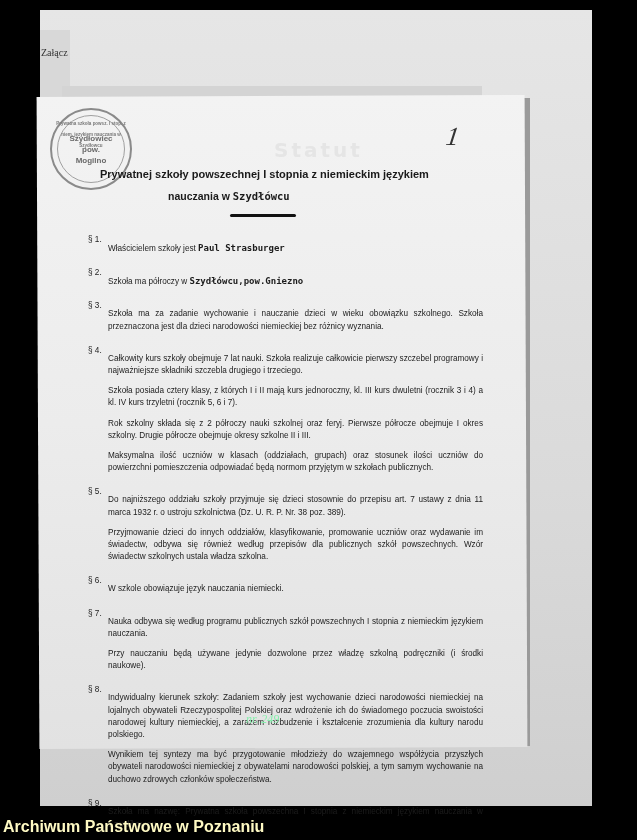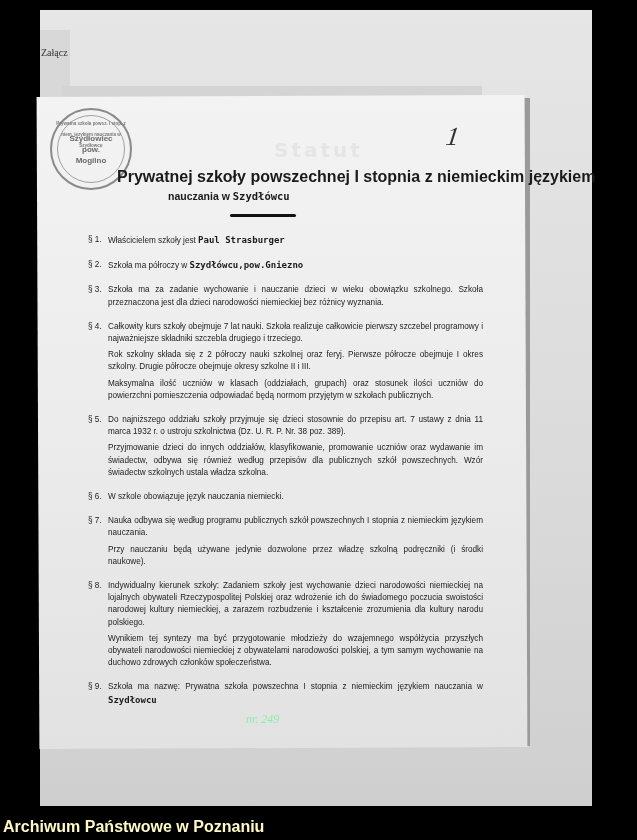--- a/index.html
+++ b/index.html
@@ -8,29 +8,29 @@
   .back-tab{position:absolute;left:40px;top:30px;width:30px;height:70px;background:#d8d8d8;}
   .back-label{position:absolute;left:41px;top:47px;font-size:10px;color:#333;font-family:"Liberation Serif",serif;}
   .mid-sheet{position:absolute;left:62px;top:86px;width:420px;height:12px;background:#d4d4d4;}
   .shadow-strip{position:absolute;left:512px;top:98px;width:18px;height:648px;background:#9a9a9a;}
   .front{position:absolute;left:38px;top:96px;width:488px;height:652px;background:linear-gradient(180deg,#f3f3f3 0%,#ececec 50%,#e2e2e2 100%);transform:rotate(-0.25deg);}
   .stamp{position:absolute;left:50px;top:108px;width:82px;height:82px;border-radius:50%;border:2px solid #8a8a8a;box-sizing:border-box;display:flex;flex-direction:column;align-items:center;justify-content:center;color:#6a6a6a;font-size:8px;line-height:11px;text-align:center;font-weight:bold;}
   .stamp .ring{position:absolute;inset:5px;border-radius:50%;border:1px solid #a0a0a0;}
   .stamp-rim{position:absolute;top:8px;left:0;right:0;font-size:4.5px;color:#777;text-align:center;}
   .page-num{position:absolute;left:446px;top:122px;font-size:26px;color:#333;font-family:"Liberation Serif",serif;font-style:italic;transform:skewX(-8deg);}
   .title{position:absolute;left:0;width:637px;top:138px;text-align:center;font-size:20px;font-weight:bold;letter-spacing:3px;color:#e5e5e5;font-family:"DejaVu Sans",sans-serif;}
-  .subtitle{position:absolute;left:117px;top:168px;font-size:16px;font-weight:bold;color:#1a1a1a;}
+  .subtitle{position:absolute;left:100px;top:168px;font-size:11px;font-weight:bold;color:#1a1a1a;}
   .subtitle2{position:absolute;left:168px;top:190px;font-size:10.5px;font-weight:bold;color:#1a1a1a;}
   .mono{font-family:"DejaVu Sans Mono",monospace;font-weight:bold;}
   .rule{position:absolute;left:230px;top:214px;width:66px;height:3px;background:#111;border-radius:2px;}
   .sections{position:absolute;left:88px;top:234px;width:395px;font-size:8.2px;line-height:12.2px;color:#1c1c1c;}
   .sec{display:flex;margin-bottom:8px;}
   .sec .num{width:20px;flex:none;}
   .sec .body{flex:1;}
-  .sec .body p{margin:0 0 4px 0;text-align:justify;}
+  .sec .body p{margin:8px 0 4px 0;text-align:justify;}
   .bold-mono{font-family:"DejaVu Sans Mono",monospace;font-weight:bold;font-size:9px;}
   .hand{position:absolute;left:246px;top:712px;font-size:12px;color:#86efac;font-family:"Liberation Serif",serif;font-style:italic;}
   .footer{position:absolute;left:3px;top:818px;font-size:16px;color:#fef9c3;font-weight:bold;}
 </style>
 </head>
 <body>
 
 <div class="back-sheet"></div>
 <div class="back-tab"></div>
 <div class="back-label">Załącz</div>
@@ -72,20 +72,21 @@
   <div class="sec">
     <span class="num">§ 3.</span>
     <div class="body">
         <p>Szkoła ma za zadanie wychowanie i nauczanie dzieci w wieku obowiązku szkolnego. Szkoła przeznaczona jest dla dzieci narodowości niemieckiej bez różnicy wyznania.</p>
       </div>
   </div>
   <div class="sec">
     <span class="num">§ 4.</span>
     <div class="body">
       <p>Całkowity kurs szkoły obejmuje 7 lat nauki. Szkoła realizuje całkowicie pierwszy szczebel programowy i najważniejsze składniki szczebla drugiego i trzeciego.</p>
+      <p>Szkoła posiada cztery klasy, z których I i II mają kurs jednoroczny, kl. III kurs dwuletni (rocznik 3 i 4) a kl. IV kurs trzyletni (rocznik 5, 6 i 7).</p>
       <p>Rok szkolny składa się z 2 półroczy nauki szkolnej oraz feryj. Pierwsze półrocze obejmuje I okres szkolny. Drugie półrocze obejmuje okresy szkolne II i III.</p>
       <p>Maksymalna ilość uczniów w klasach (oddziałach, grupach) oraz stosunek ilości uczniów do powierzchni pomieszczenia odpowiadać będą normom przyjętym w szkołach publicznych.</p>
     </div>
   </div>
   <div class="sec">
     <span class="num">§ 5.</span>
     <div class="body">
       <p>Do najniższego oddziału szkoły przyjmuje się dzieci stosownie do przepisu art. 7 ustawy z dnia 11 marca 1932 r. o ustroju szkolnictwa (Dz. U. R. P. Nr. 38 poz. 389).</p>
       <p>Przyjmowanie dzieci do innych oddziałów, klasyfikowanie, promowanie uczniów oraz wydawanie im świadectw, odbywa się również według przepisów dla publicznych szkół powszechnych. Wzór świadectw szkolnych ustala władza szkolna.</p>
     </div>

